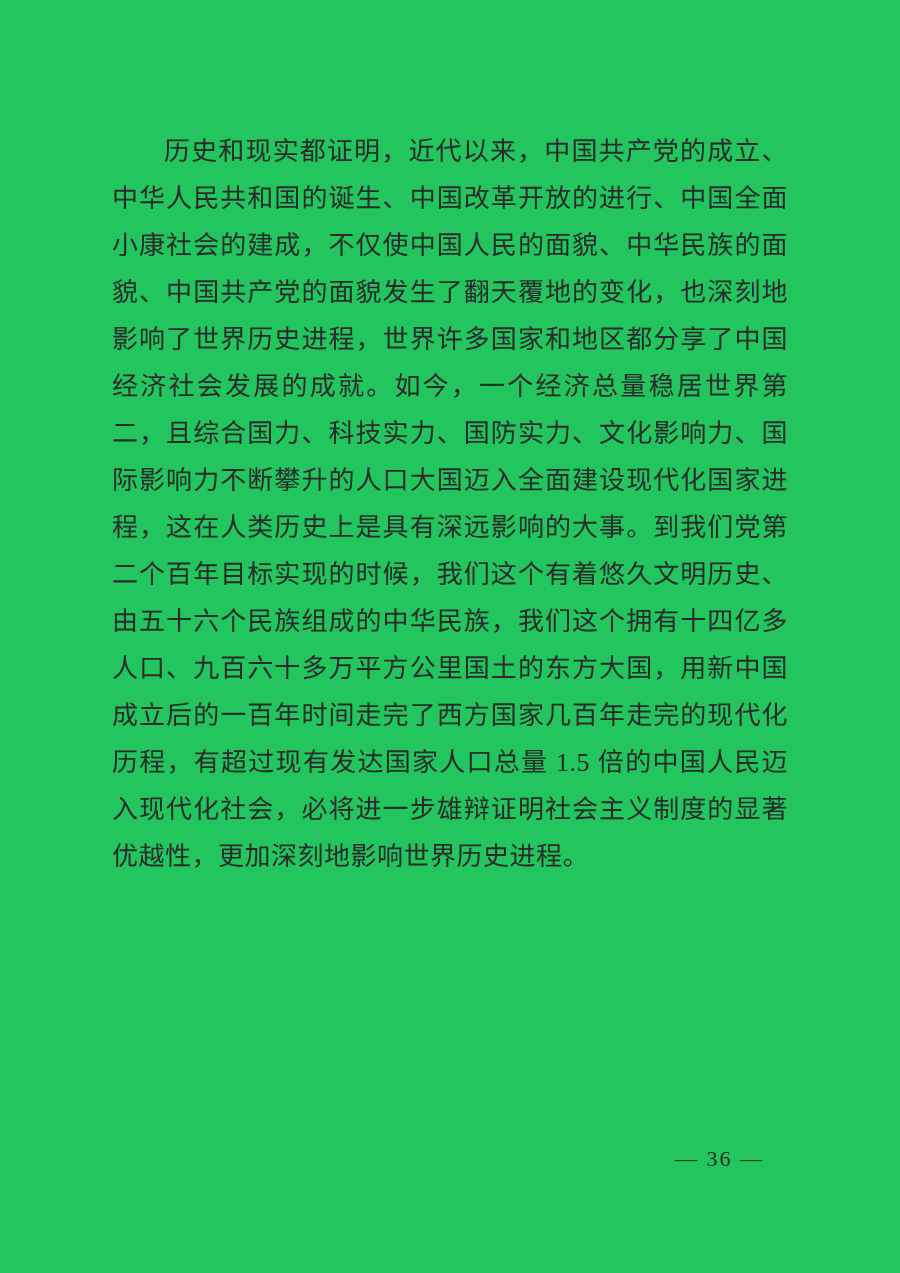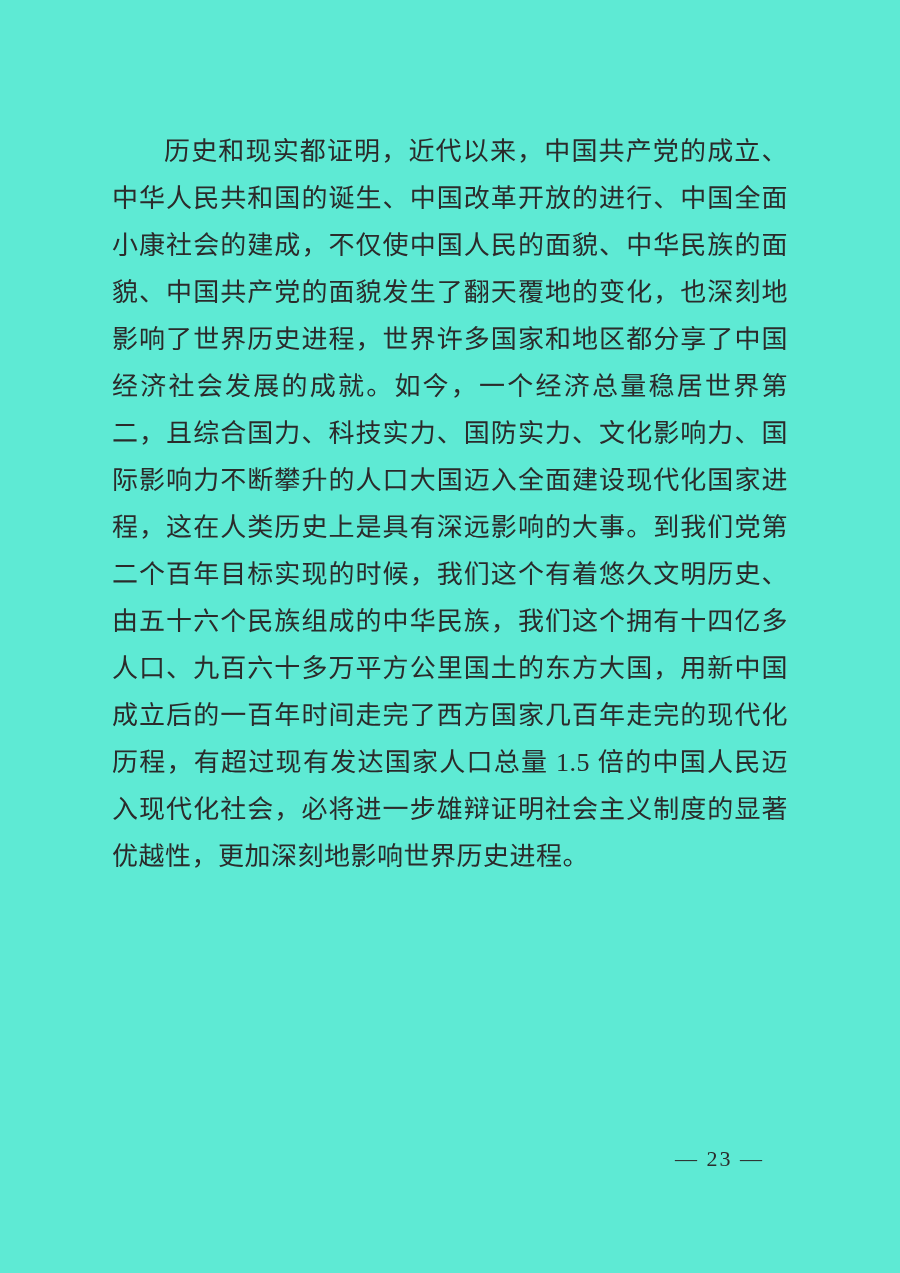--- a/index.html
+++ b/index.html
@@ -4,21 +4,21 @@
 <style>
   html, body {
     margin: 0;
     padding: 0;
     background: #ffffff;
   }
   .page {
     position: relative;
     width: 900px;
     height: 1273px;
-    background: #5eead4;
+    background: #22c55e;
     overflow: hidden;
     font-family: "Liberation Serif", "DejaVu Serif", serif;
   }
   .content {
     position: absolute;
     left: 112px;
     top: 128px;
     width: 676px;
   }
   .para {
@@ -48,14 +48,14 @@
     font-family: "Liberation Serif", "DejaVu Serif", serif;
   }
 </style>
 </head>
 <body>
 
 <div class="page">
   <div class="content">
     <p class="para">历史和现实都证明，近代以来，中国共产党的成立、中华人民共和国的诞生、中国改革开放的进行、中国全面小康社会的建成，不仅使中国人民的面貌、中华民族的面貌、中国共产党的面貌发生了翻天覆地的变化，也深刻地影响了世界历史进程，世界许多国家和地区都分享了中国经济社会发展的成就。如今，一个经济总量稳居世界第二，且综合国力、科技实力、国防实力、文化影响力、国际影响力不断攀升的人口大国迈入全面建设现代化国家进程，这在人类历史上是具有深远影响的大事。到我们党第二个百年目标实现的时候，我们这个有着悠久文明历史、由五十六个民族组成的中华民族，我们这个拥有十四亿多人口、九百六十多万平方公里国土的东方大国，用新中国成立后的一百年时间走完了西方国家几百年走完的现代化历程，有超过现有发达国家人口总量 1.5 倍的中国人民迈入现代化社会，必将进一步雄辩证明社会主义制度的显著优越性，更加深刻地影响世界历史进程。</p>
   </div>
-  <div class="page-number">— 23 —</div>
+  <div class="page-number">— 36 —</div>
 </div>
 
 </body></html>

